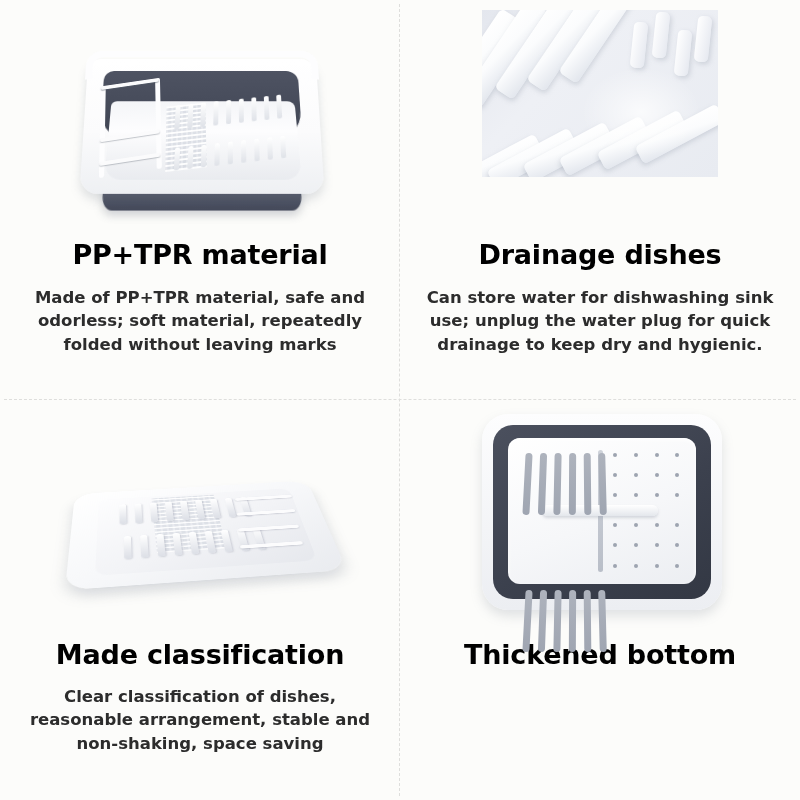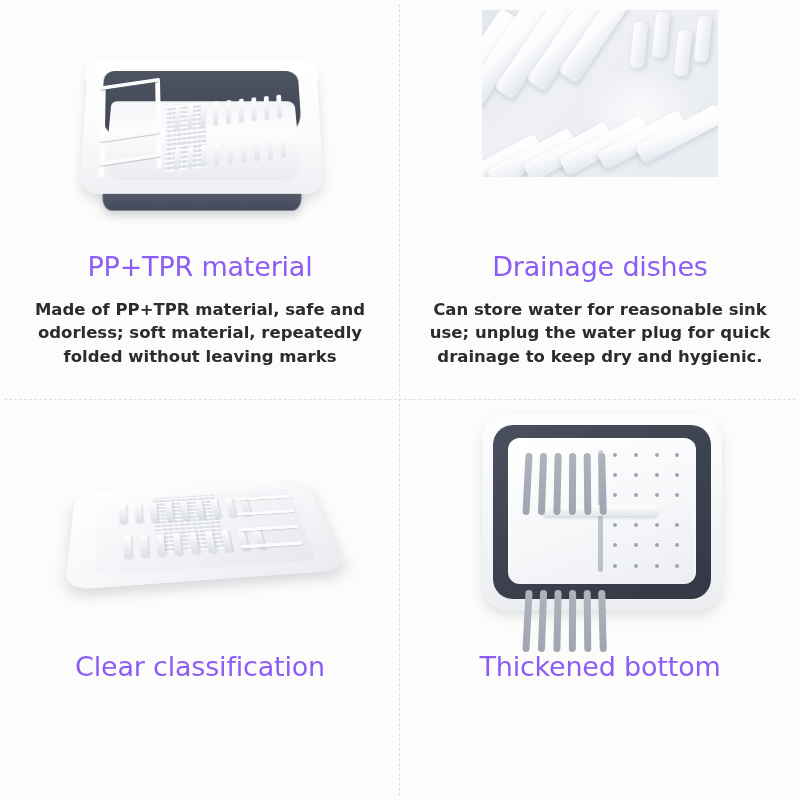--- a/index.html
+++ b/index.html
@@ -64,25 +64,25 @@
   .fig-bottom { height: 236px; }
 
   .caption {
     width: 400px;
     text-align: center;
     box-sizing: border-box;
     padding: 0 12px;
   }
   .headline {
     font-size: 27px;
-    font-weight: normal;
-    color: #8b5cf6;
+    font-weight: bold;
+    color: #000000;
     letter-spacing: -0.2px;
     line-height: 1.1;
-    margin: 16px 0 16px 0;
+    margin: 4px 0 16px 0;
     white-space: nowrap;
   }
   .q-bl .headline, .q-br .headline { margin-bottom: 15px; }
   .blurb {
     font-size: 16.5px;
     font-weight: 600;
     color: #2c2c2c;
     line-height: 1.42;
     margin: 12px;
   }
@@ -496,21 +496,21 @@
         <div class="ridge low" style="left:40px;  top:102px;"></div>
         <div class="ridge low" style="left:76px;  top:96px;"></div>
         <div class="ridge low" style="left:112px; top:90px;"></div>
         <div class="ridge low" style="left:150px; top:84px;"></div>
         <div class="ridge low" style="left:188px; top:78px;"></div>
         <div class="drain-glow"></div>
       </div>
     </div>
     <div class="caption">
       <p class="headline">Drainage dishes</p>
-      <p class="blurb">Can store water for reasonable sink use; unplug the water plug for quick drainage to keep dry and hygienic.</p>
+      <p class="blurb">Can store water for dishwashing sink use; unplug the water plug for quick drainage to keep dry and hygienic.</p>
     </div>
   </div>
 
   <div class="quad q-bl">
     <div class="figure fig-bottom">
       <div class="rack-flat">
         <div class="rf-skirt"></div>
         <div class="rf-outer"></div>
         <div class="rf-tray"></div>
         <div class="rf-mesh"></div>
@@ -536,21 +536,22 @@
           </div>
         <div class="rf-cells">
           <i></i>
             <i></i>
             <i></i>
             <i></i>
         </div>
       </div>
     </div>
     <div class="caption">
-      <p class="headline">Clear classification</p>
+      <p class="headline">Made classification</p>
+      <p class="blurb">Clear classification of dishes, reasonable arrangement, stable and non-shaking, space saving</p>
     </div>
   </div>
 
   <div class="quad q-br">
     <div class="figure fig-bottom">
       <div class="rack-bottom">
         <div class="rb-outer"></div>
         <div class="rb-tpr"></div>
         <div class="rb-inner">
           <div class="rb-panel">

